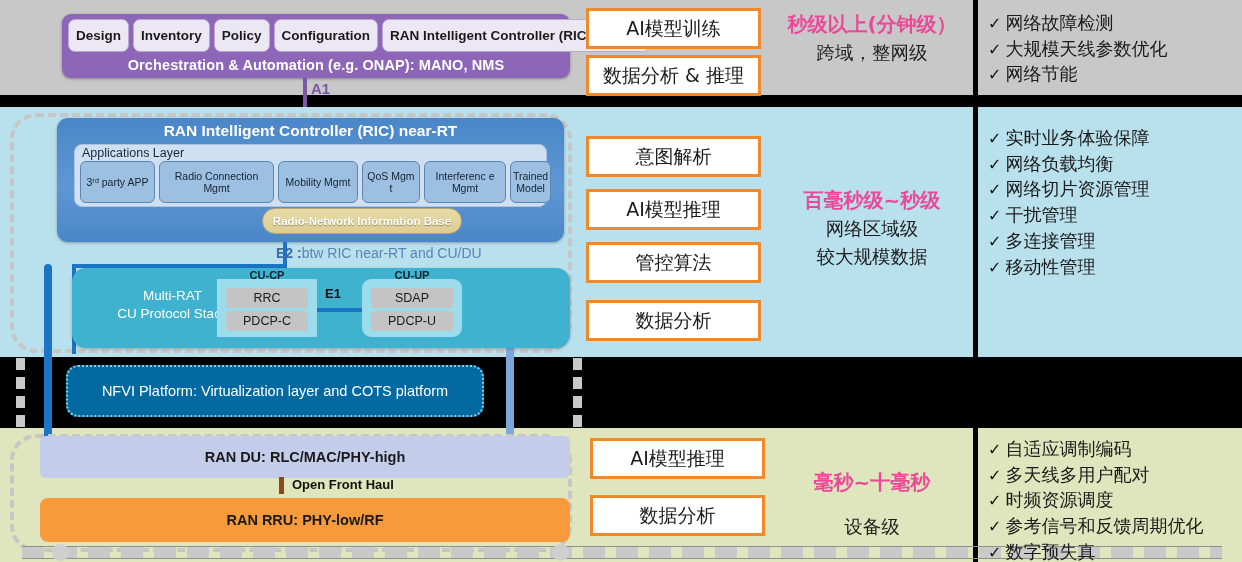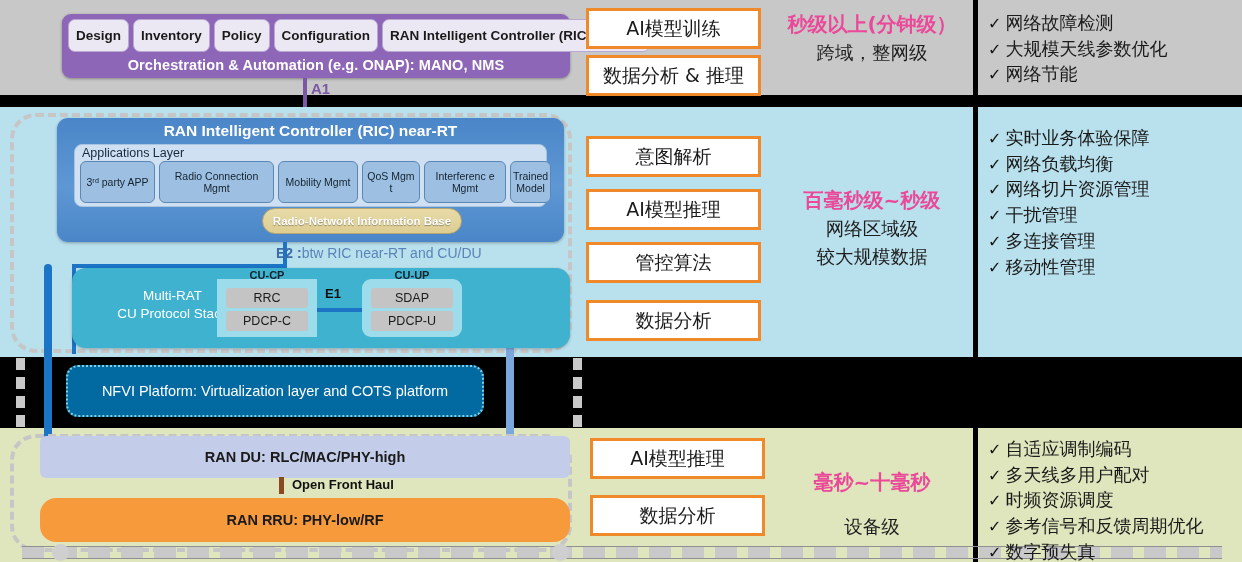--- a/index.html
+++ b/index.html
@@ -175,21 +175,21 @@
   .du {
     position: absolute; left: 40px; top: 436px; width: 530px; height: 42px;
     background: #c3cdea; border-radius: 6px;
     display: flex; align-items: center; justify-content: center;
     font-weight: 700; font-size: 14.5px; color: #1a1a1a;
   }
   .ofh-mark { position: absolute; left: 279px; top: 477px; width: 5px; height: 17px; background: #8a4a20; }
   .ofh-label { position: absolute; left: 292px; top: 477px; font-size: 13px; font-weight: 700; color:#111; }
   .rru {
     position: absolute; left: 40px; top: 498px; width: 530px; height: 44px;
-    background: #f79a3c; border-radius: 16px;
+    background: #f79a3c; border-radius: 8px;
     display: flex; align-items: center; justify-content: center;
     font-weight: 700; font-size: 14.5px; color: #1a1a1a;
   }
 
   
   .arrowbar {
     position: absolute; left: 22px; top: 546px; width: 1200px; height: 13px;
     background: repeating-linear-gradient(to right,
       #c9c9c9 0px, #c9c9c9 22px, transparent 22px, transparent 33px);
     border-top: 1px solid #8f8f8f; border-bottom: 1px solid #8f8f8f;

